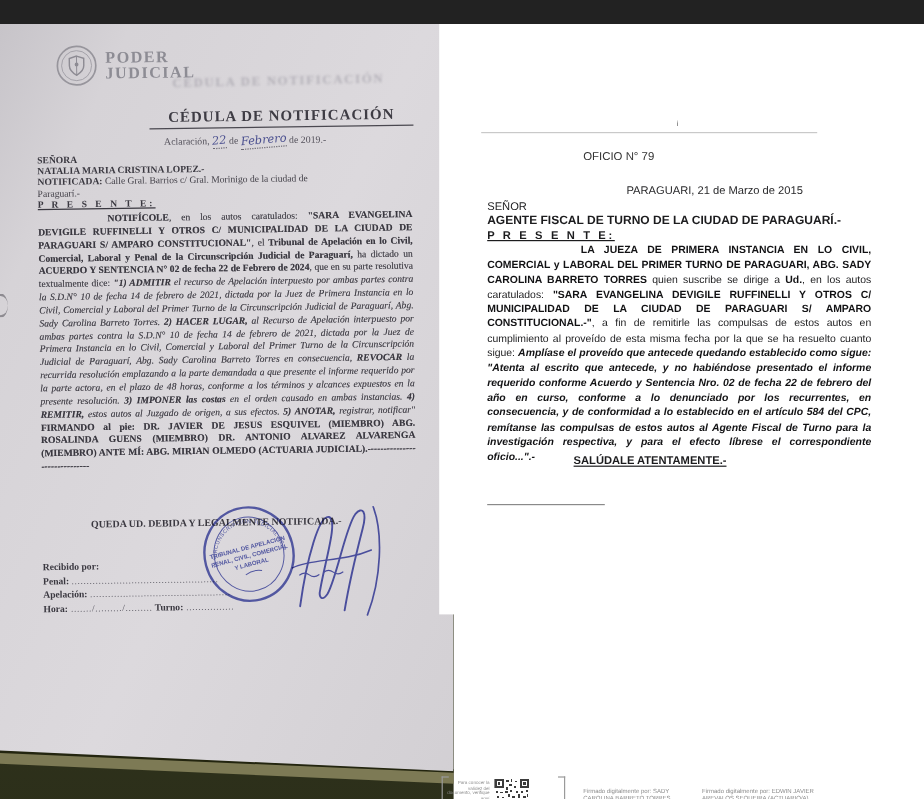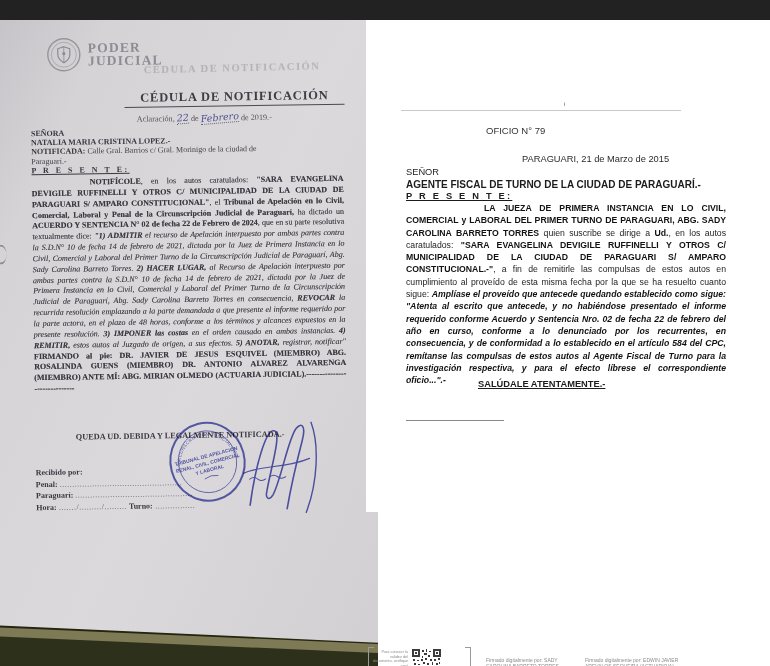--- a/index.html
+++ b/index.html
@@ -116,21 +116,21 @@
           <div class="b presl">P R E S E N T E:</div>
         </div>
 
         <p class="lbody"><span class="b">NOTIFÍCOLE</span><span>, en los autos caratulados: </span><span class="b">"SARA EVANGELINA DEVIGILE RUFFINELLI Y OTROS C/ MUNICIPALIDAD DE LA CIUDAD DE PARAGUARI S/ AMPARO CONSTITUCIONAL"</span><span>, el </span><span class="b">Tribunal de Apelación en lo Civil, Comercial, Laboral y Penal de la Circunscripción Judicial de Paraguarí,</span><span> ha dictado un </span><span class="b">ACUERDO Y SENTENCIA N° 02 de fecha 22 de Febrero de 2024</span><span>, que en su parte resolutiva textualmente dice: </span><span class="b i">"1) ADMITIR</span><span class="i"> el recurso de Apelación interpuesto por ambas partes contra la S.D.N° 10 de fecha 14 de febrero de 2021, dictada por la Juez de Primera Instancia en lo Civil, Comercial y Laboral del Primer Turno de la Circunscripción Judicial de Paraguarí, Abg. Sady Carolina Barreto Torres. </span><span class="b i">2) HACER LUGAR,</span><span class="i"> al Recurso de Apelación interpuesto por ambas partes contra la S.D.N° 10 de fecha 14 de febrero de 2021, dictada por la Juez de Primera Instancia en lo Civil, Comercial y Laboral del Primer Turno de la Circunscripción Judicial de Paraguarí, Abg. Sady Carolina Barreto Torres en consecuencia, </span><span class="b i">REVOCAR</span><span class="i"> la recurrida resolución emplazando a la parte demandada a que presente el informe requerido por la parte actora, en el plazo de 48 horas, conforme a los términos y alcances expuestos en la presente resolución. </span><span class="b i">3) IMPONER las costas</span><span class="i"> en el orden causado en ambas instancias. </span><span class="b i">4) REMITIR,</span><span class="i"> estos autos al Juzgado de origen, a sus efectos. </span><span class="b i">5) ANOTAR,</span><span class="i"> registrar, notificar" </span><span class="b">FIRMANDO al pie: DR. JAVIER DE JESUS ESQUIVEL (MIEMBRO) ABG. ROSALINDA GUENS (MIEMBRO) DR. ANTONIO ALVAREZ ALVARENGA (MIEMBRO) ANTE MÍ: ABG. MIRIAN OLMEDO (ACTUARIA JUDICIAL).</span><span class="b">------------------------------</span></p>
 
         <div class="lclose">QUEDA UD. DEBIDA Y LEGALMENTE NOTIFICADA.-</div>
 
         <div class="recv">
           <div class="b">Recibido por:</div>
           <div><span class="b">Penal:</span> <span class="dots">.................................................</span></div>
-          <div><span class="b">Paraguarí:</span> <span class="dots">...............................................</span></div>
+          <div><span class="b">Apelación:</span> <span class="dots">...............................................</span></div>
           <div><span class="b">Hora:</span><span class="dots"> ......./........./.........</span> <span class="b">Turno:</span><span class="dots"> ................</span></div>
         </div>
 
         <svg class="stamp" width="80" height="84" viewBox="0 0 80 84">
           <ellipse cx="40" cy="42" rx="37" ry="39" fill="none" stroke="#464c9b" stroke-width="2"></ellipse>
           <ellipse cx="40" cy="42" rx="29" ry="31" fill="none" stroke="#464c9b" stroke-width=".8"></ellipse>
           <defs>
               <path id="rimarc" d="M 12,46 A 28,30 0 1 1 68,46" fill="none"></path>
             </defs>
           <text font-size="4.4" fill="#464c9b" letter-spacing=".4" font-family="Liberation Sans, sans-serif">

